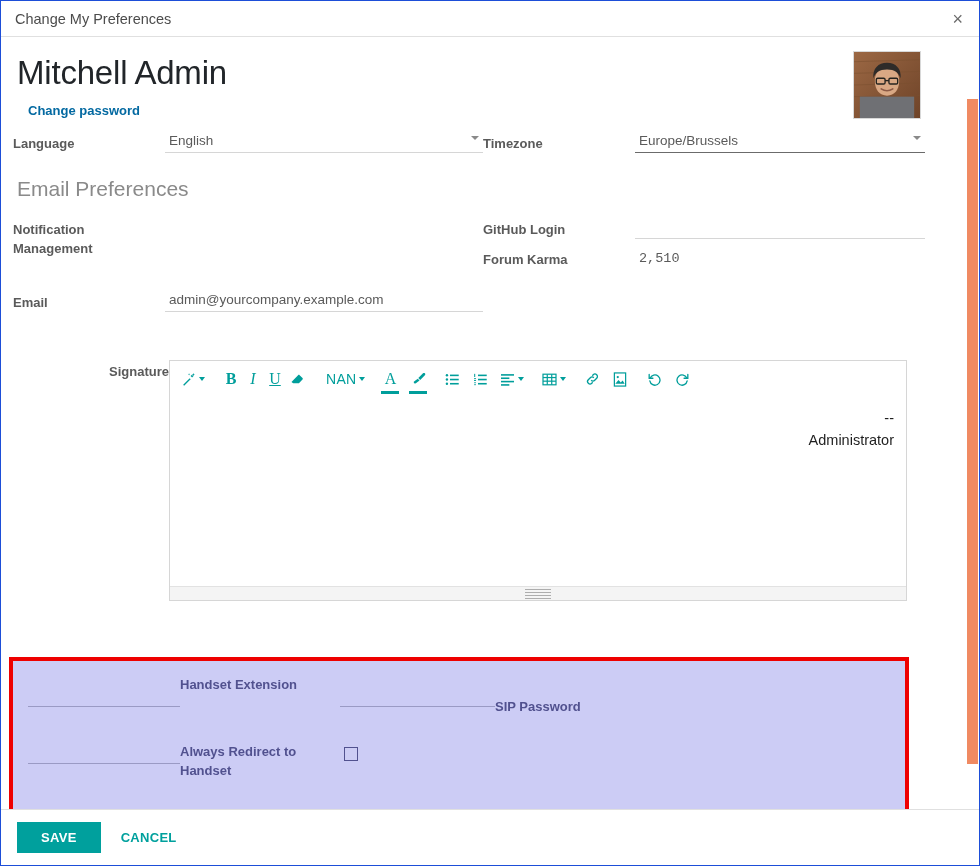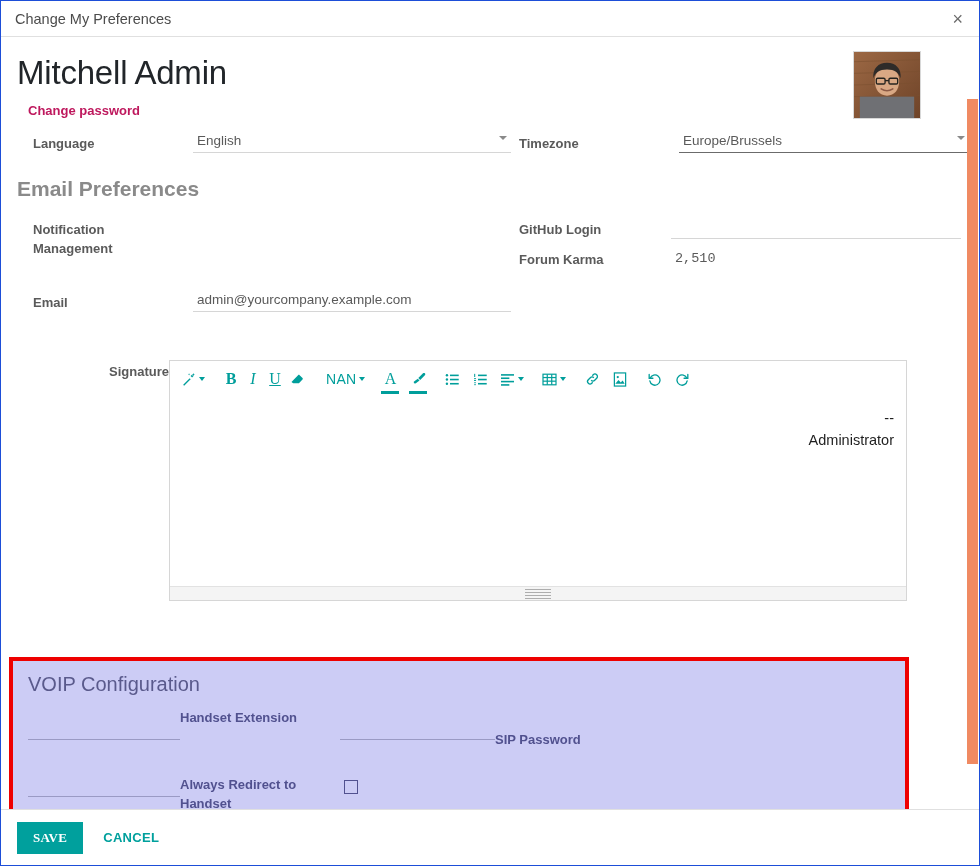--- a/index.html
+++ b/index.html
@@ -51,40 +51,40 @@
   .name-row { display: flex; align-items: center; padding: 14px 14px 0 16px; }
   .name-block { flex: 1 1 auto; }
   h1.username {
     margin: 0; font-weight: 400;
     font-size: 33px; line-height: 40px;
     color: #212529; letter-spacing: -0.2px;
   }
   .change-pw {
     display: inline-block;
     margin: 10px 0 0 11px;
-    color: #be185d; font-size: 13px; font-weight: 700;
+    color: #0369a1; font-size: 13px; font-weight: 700;
     cursor: pointer; text-decoration: none;
   }
   .avatar {
     width: 68px; height: 68px;
     border: 1px solid #d8d8d8;
     flex: 0 0 68px;
     margin-right: 44px;
     overflow: hidden;
     position: relative;
     background: #8a5a3c;
   }
   .avatar svg { display:block; width:100%; height:100%; }
 
   
   .grid {
     display: grid;
     grid-template-columns: 152px 318px 152px 290px;
-    padding: 12px 16px 0 32px;
-    column-gap: 8px;
+    padding: 12px 16px 0 12px;
+    column-gap: 0;
     align-items: start;
   }
   .lbl {
     font-weight: 700; font-size: 13px; color: #5a5a5a;
     line-height: 19px; padding-top: 3px;
   }
   .fld { line-height: 19px; }
 
   .underline-input {
     width: 100%;
@@ -102,21 +102,21 @@
     width: 0; height: 0;
     border-left: 4px solid transparent;
     border-right: 4px solid transparent;
     border-top: 4px solid #8a8a8a;
     pointer-events: none;
   }
   .plain-value { font-size: 13.5px; color: #5a5a5a; padding: 2px 0 4px 4px; font-family: Liberation Mono, monospace; }
 
   h2.section {
     margin: 0; padding: 0;
-    font-size: 21px; font-weight: 700;
+    font-size: 21px; font-weight: 400;
     color: #8a8a8a; line-height: 28px;
   }
   .section-row { padding: 22px 16px 2px 16px; }
 
   
   .radio-line { display: flex; align-items: center; height: 22px; margin-bottom: 7px; }
   .radio {
     width: 13px; height: 13px; border-radius: 50%;
     flex: 0 0 13px; margin-right: 10px; margin-left: 4px;
     cursor: pointer; position: relative;
@@ -226,23 +226,23 @@
   
   .footer {
     height: 56px; flex: 0 0 56px;
     border-top: 1px solid #e0e0e0;
     display: flex; align-items: center;
     padding: 0 16px; gap: 14px;
     background: #fff;
   }
   .btn-save {
     background: #00A09D; color: #fff;
-    border: none; padding: 8px 16px;
+    border: none; padding: 8px 24px;
     font-size: 13px; font-weight: 700;
-    font-family: Liberation Serif, serif;
+    font-family: Liberation Sans, sans-serif;
     cursor: pointer; letter-spacing: .3px;
   }
   .btn-cancel {
     background: none; border: none;
     color: #00A09D; font-size: 13px; font-weight: 700;
     font-family: "Liberation Sans", sans-serif;
     cursor: pointer; padding: 8px 6px; letter-spacing: .3px;
   }
 
   
@@ -475,21 +475,20 @@
               <div></div>
               <div></div>
               <div></div>
             </div>
         </div>
       </div>
     </div>
 
     <div class="voip-outer">
       <div class="voip-inner">
-        <h2 class="voip-title">VOIP Configuration</h2>
 
         <div class="voip-grid">
           <div>
             <input class="voip-input" value="" style="">
           </div>
           <div class="voip-lbl">Handset Extension</div>
           <div>
             <input class="voip-input" value="" style="">
           </div>
 

